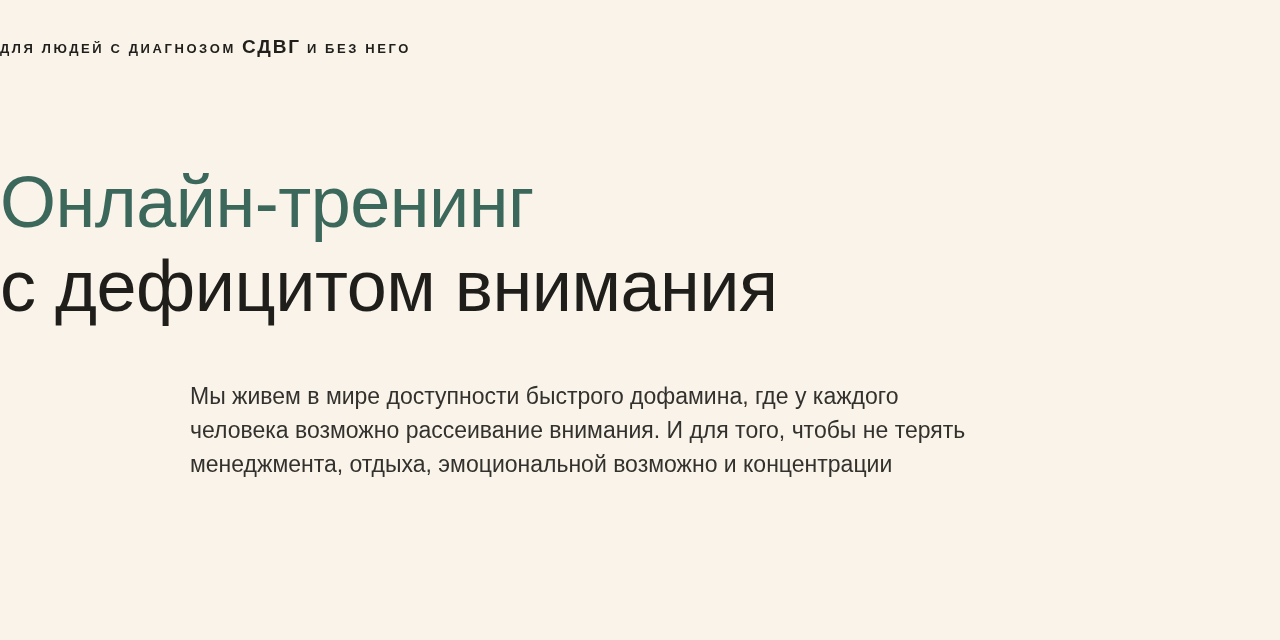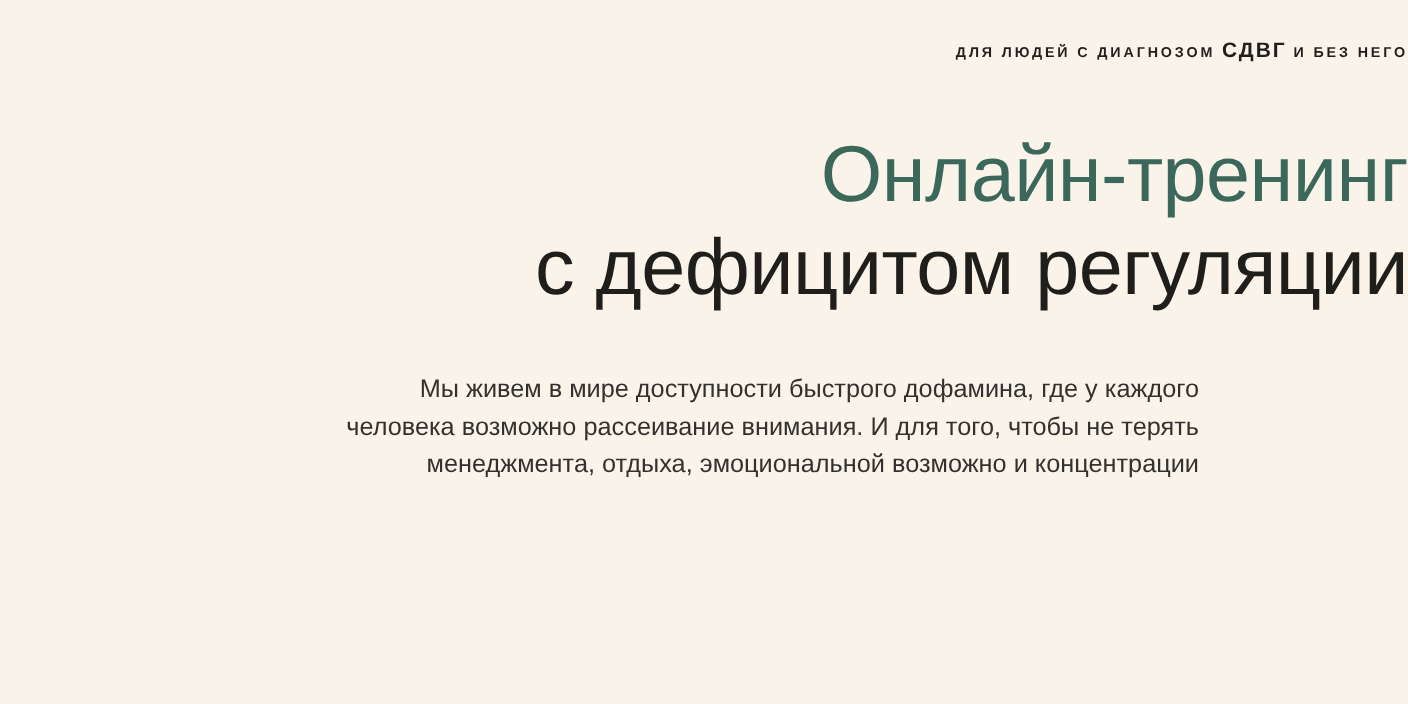--- a/index.html
+++ b/index.html
@@ -10,38 +10,38 @@
     width: 1280px;
     height: 640px;
     overflow: hidden;
     background: #f9f3ea;
     font-family: "Liberation Sans", sans-serif;
     -webkit-font-smoothing: antialiased;
   }
   .hero {
     width: 1280px;
     height: 532px;
-    text-align: right;
+    text-align: left;
   }
   .tagline {
     padding-top: 37px;
     font-size: 13px;
     line-height: 19px;
     font-weight: 700;
     letter-spacing: 2.6px;
     color: #211f1c;
     text-transform: uppercase;
   }
   .tagline .abbr {
     font-size: 19px;
     letter-spacing: 1.8px;
     font-weight: 700;
   }
   .title {
-    margin: 60px 0 0 0;
+    margin: 102px 0 0 0;
     font-size: 72px;
     line-height: 84px;
     font-weight: 400;
     letter-spacing: -0.5px;
     color: #1f1e1b;
   }
   .title .accent {
     color: #3c685c;
   }
   .title div {
@@ -65,21 +65,21 @@
 <div class="hero">
 
   <div class="tagline">
     <span>ДЛЯ ЛЮДЕЙ С ДИАГНОЗОМ</span>
     <span class="abbr">СДВГ</span>
     <span>И БЕЗ НЕГО</span>
   </div>
 
   <h1 class="title">
     <div class="accent">Онлайн-тренинг</div>
-    <div>с дефицитом регуляции</div>
+    <div>с дефицитом внимания</div>
   </h1>
 
   <div class="intro">
     <div>Мы живем в мире доступности быстрого дофамина, где у каждого</div>
     <div>человека возможно рассеивание внимания. И для того, чтобы не терять</div>
     <div>менеджмента, отдыха, эмоциональной возможно и концентрации</div>
   </div>
 
 </div>
 

